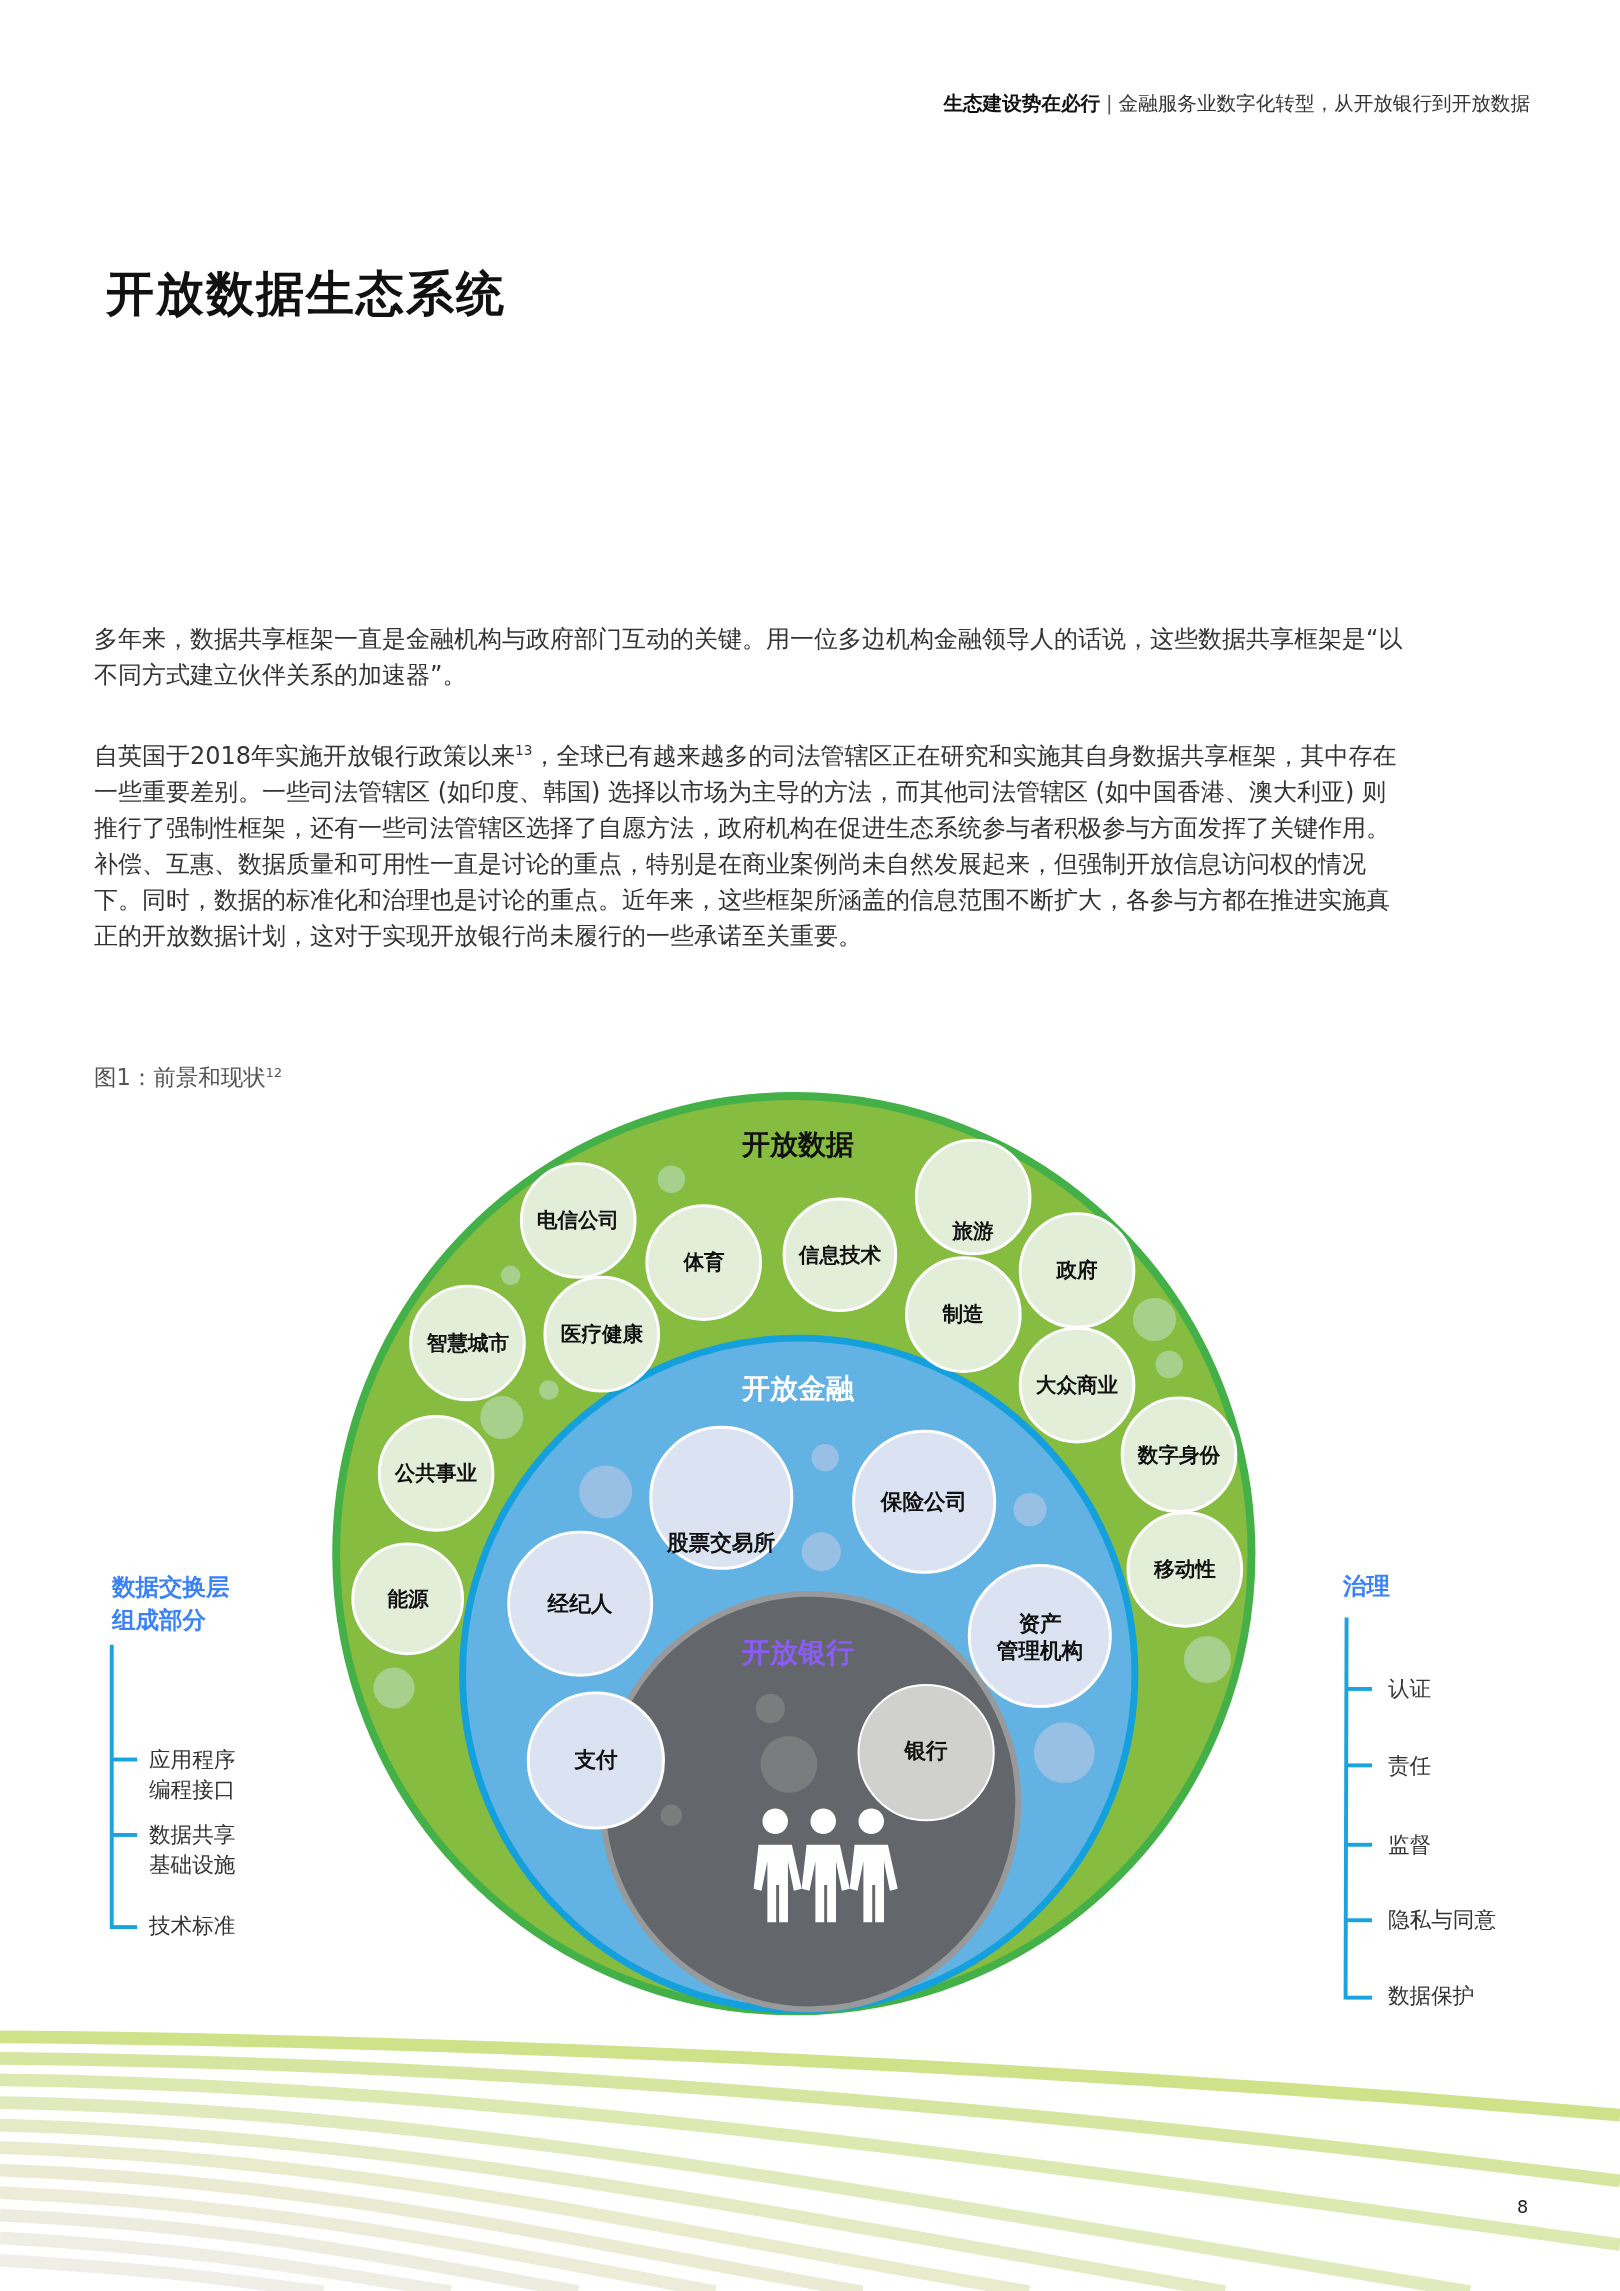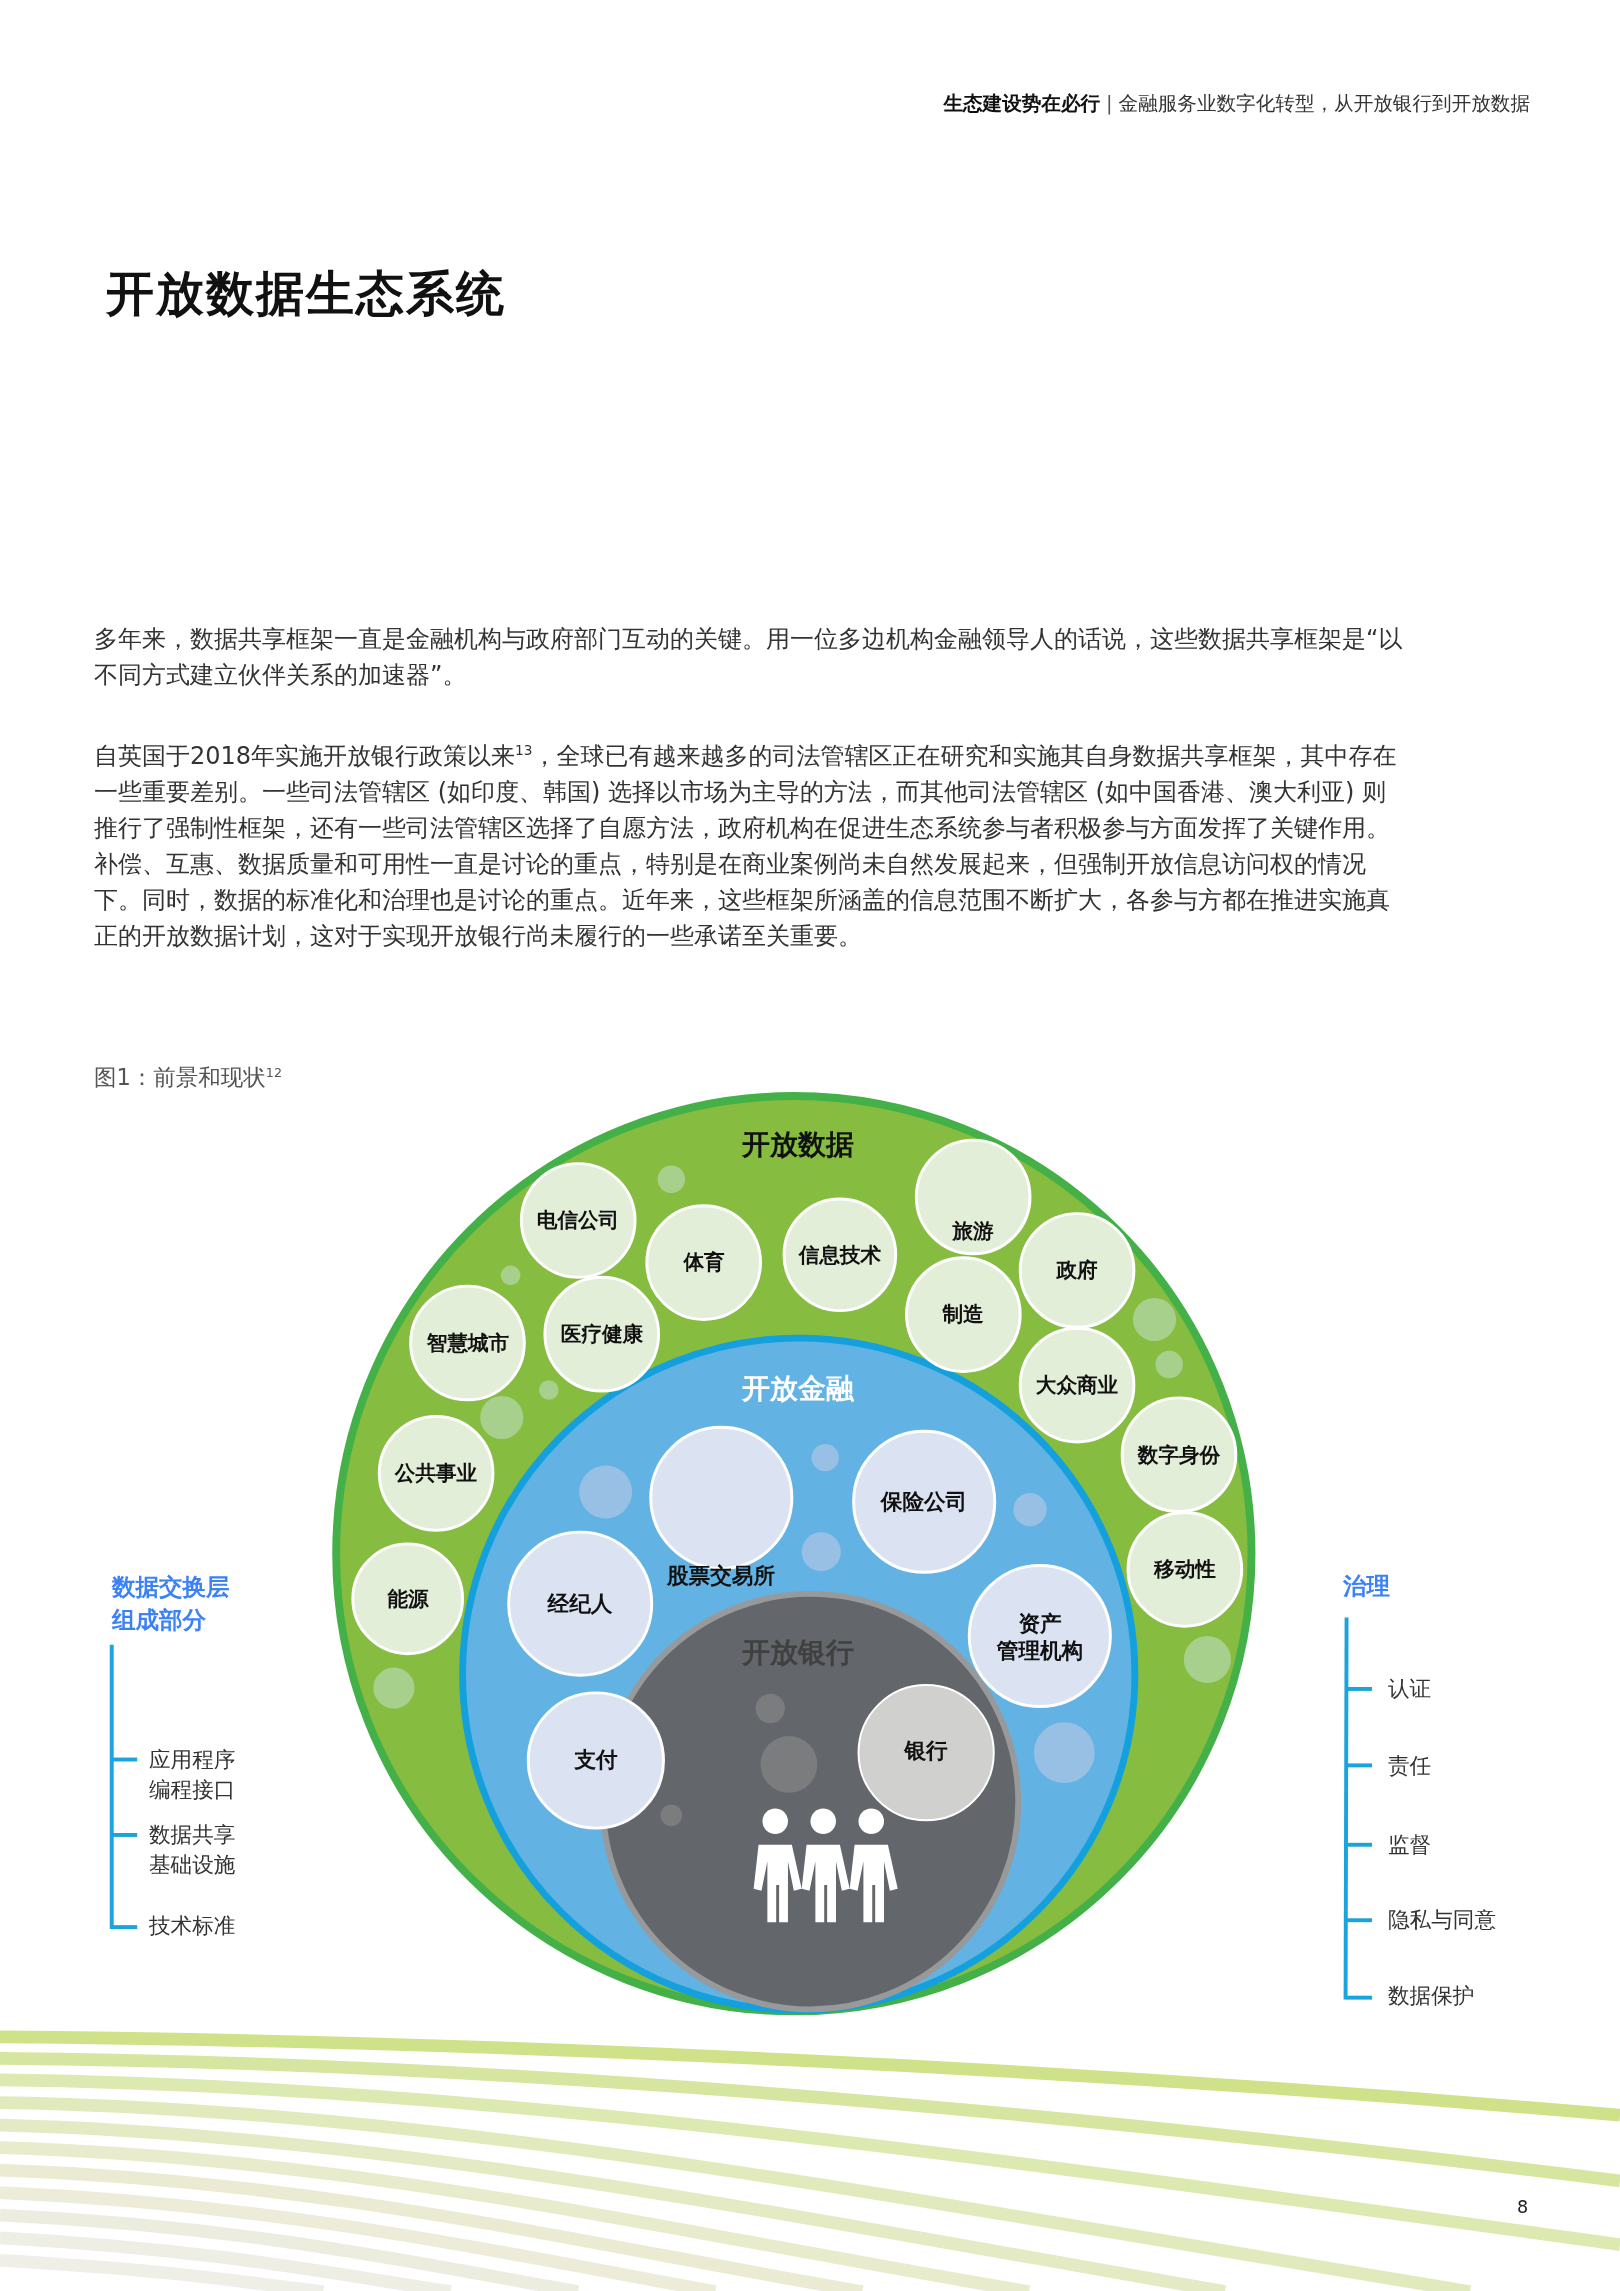--- a/index.html
+++ b/index.html
@@ -139,37 +139,37 @@
     <line x1="1374" y1="1723" x2="1400" y2="1723"></line>
     <line x1="1374" y1="1801" x2="1400" y2="1801"></line>
     <line x1="1374" y1="1882" x2="1400" y2="1882"></line>
     <line x1="1374" y1="1959" x2="1400" y2="1959"></line>
     <line x1="1374" y1="2038" x2="1400" y2="2038"></line>
   </g>
 </svg>
 
 <div class="ring-title" style="left:798px; top:1145px; color:#111;">开放数据</div>
 <div class="ring-title" style="left:798px; top:1389px; color:#ffffff;">开放金融</div>
-<div class="ring-title" style="left:798px; top:1653px; color:#404040;text-align:center;">开放银行</div>
+<div class="ring-title" style="left:798px; top:1653px; color:#8b5cf6;text-align:center;">开放银行</div>
 
 <div class="bubble-label" style="left:578px; top:1220px;">电信公司</div>
 <div class="bubble-label" style="left:704px; top:1262px;">体育</div>
 <div class="bubble-label" style="left:840px; top:1255px;">信息技术</div>
 <div class="bubble-label" style="left:973px; top:1231px;">旅游</div>
 <div class="bubble-label" style="left:1077px; top:1270px;">政府</div>
 <div class="bubble-label" style="left:468px; top:1343px;">智慧城市</div>
 <div class="bubble-label" style="left:602px; top:1334px;">医疗健康</div>
 <div class="bubble-label" style="left:963px; top:1314px;">制造</div>
 <div class="bubble-label" style="left:1077px; top:1385px;">大众商业</div>
 <div class="bubble-label" style="left:436px; top:1473px;">公共事业</div>
 <div class="bubble-label" style="left:1179px; top:1455px;">数字身份</div>
 <div class="bubble-label" style="left:408px; top:1599px;">能源</div>
 <div class="bubble-label" style="left:1185px; top:1569px;">移动性</div>
 
-<div class="bubble-label" style="left:721px; top:1576px; font-size:21.6px;">股票交易所</div>
+<div class="bubble-label" style="left:721px; top:1543px; font-size:21.6px;">股票交易所</div>
 <div class="bubble-label" style="left:924px; top:1502px; font-size:21.6px;">保险公司</div>
 <div class="bubble-label" style="left:580px; top:1604px; font-size:21.6px;">经纪人</div>
 <div class="bubble-label" style="left:1040px; top:1637px; font-size:21.6px; white-space:pre-line;">资产
 管理机构</div>
 <div class="bubble-label" style="left:596px; top:1760px; font-size:21.6px;">支付</div>
 
 <div class="bubble-label" style="left:926px; top:1751px; font-size:21.6px;">银行</div>
 
 <div class="side-head" style="left:112px; top:1571px;">
   <div>数据交换层</div>

